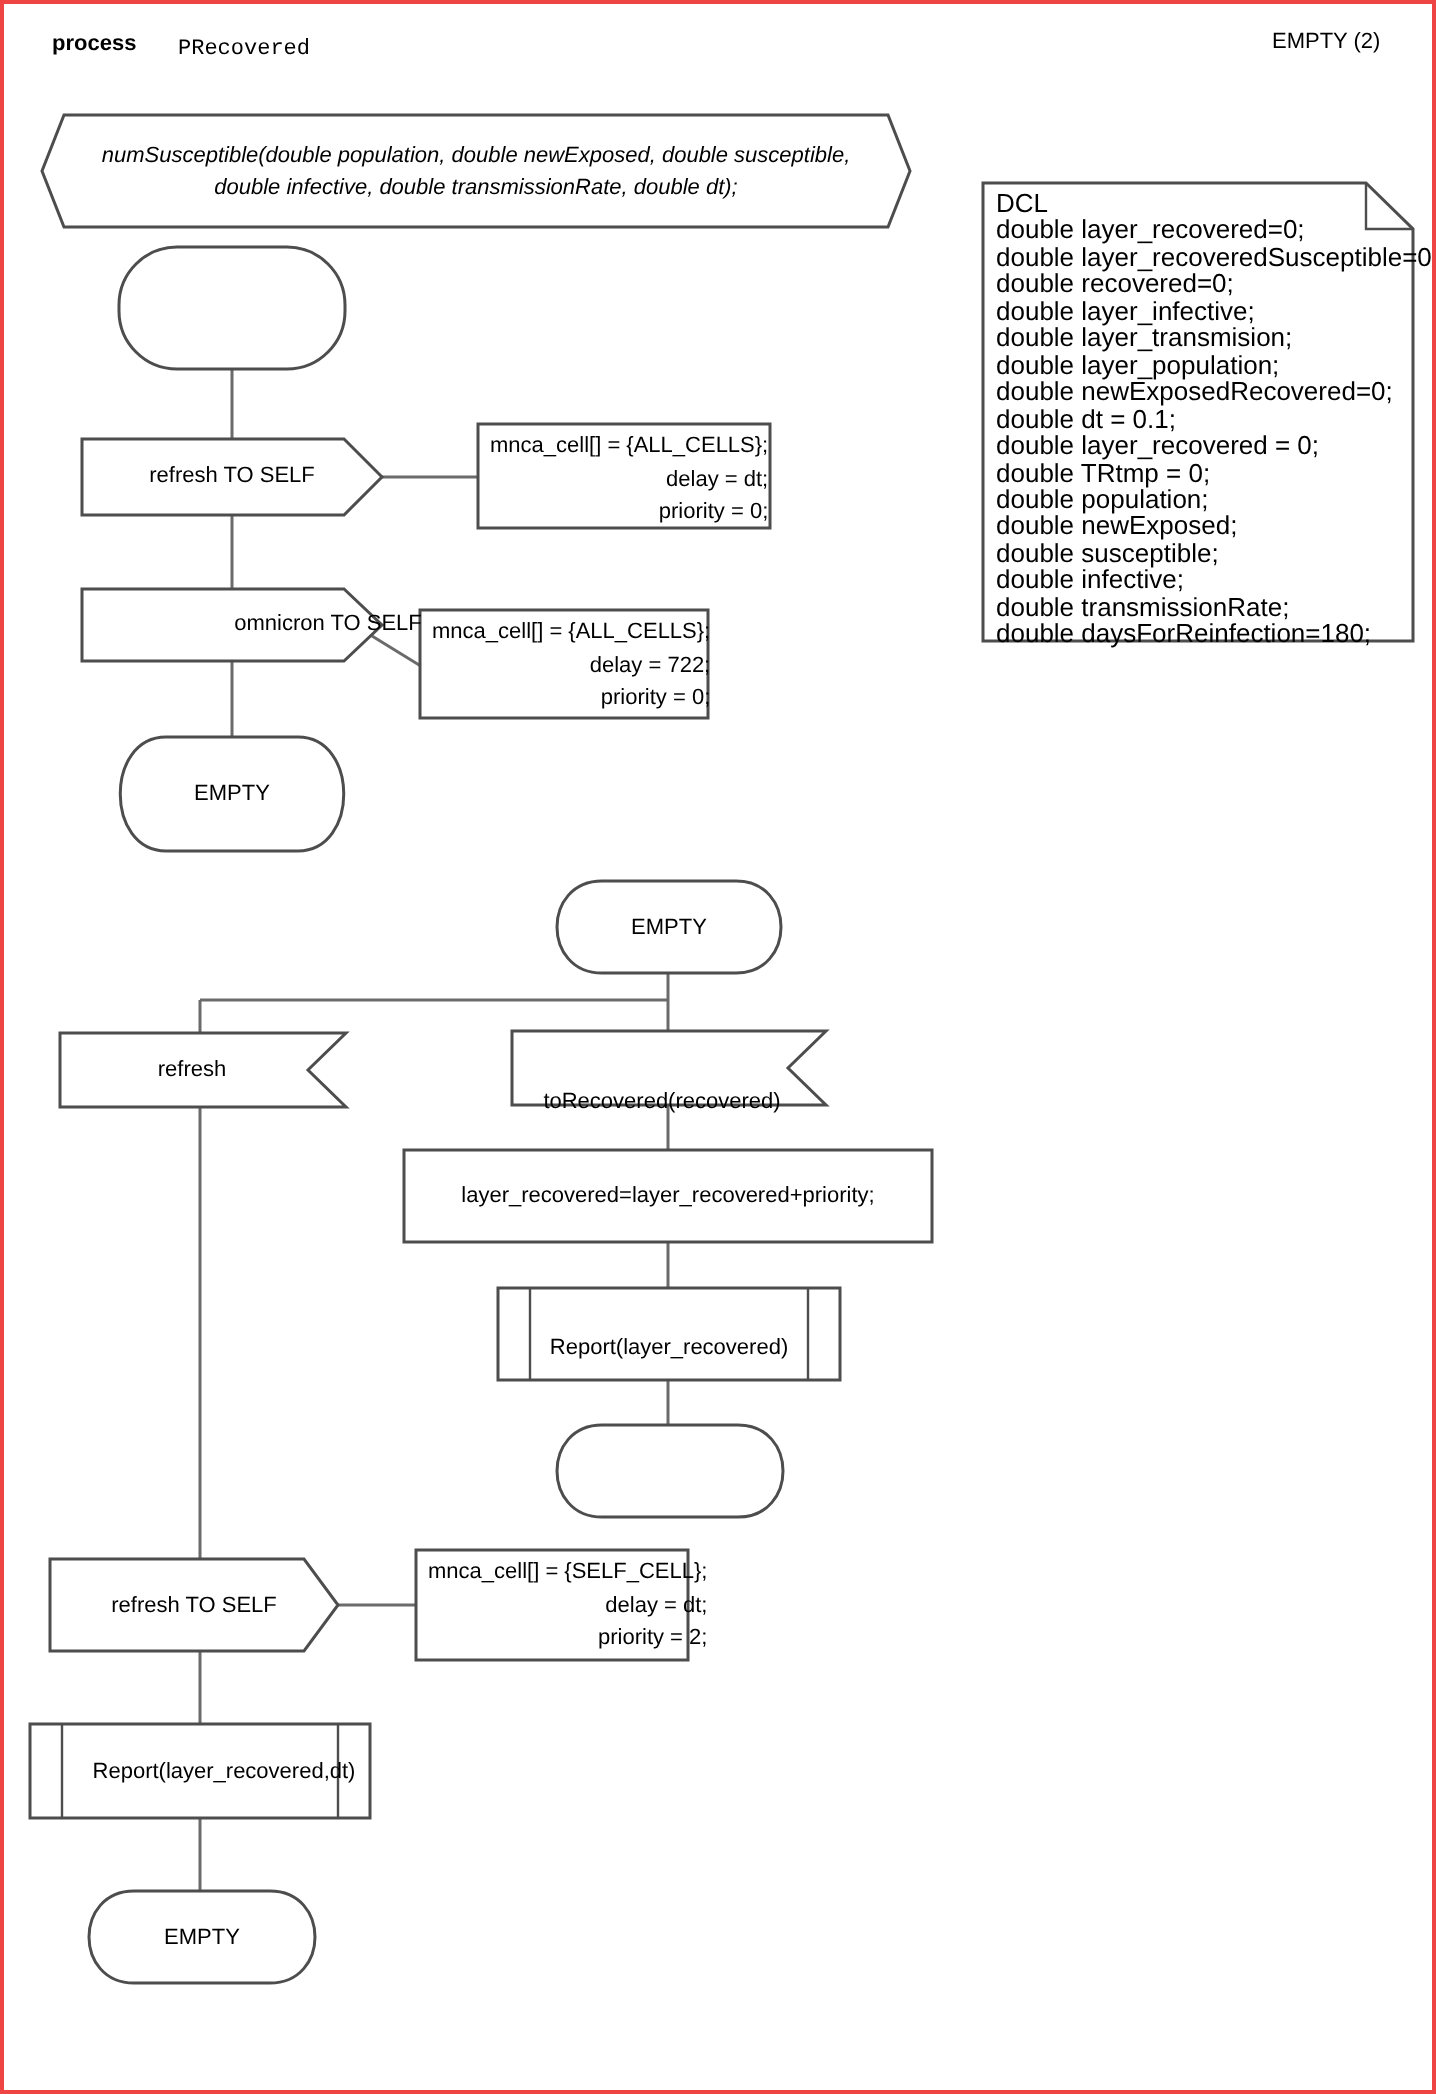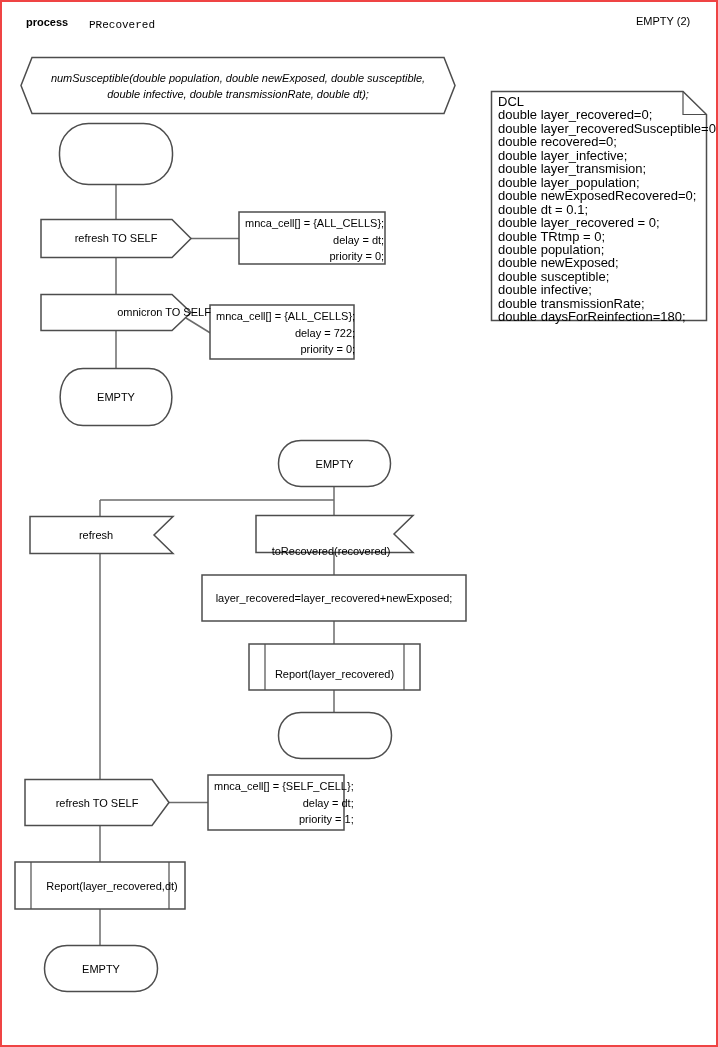--- a/index.html
+++ b/index.html
@@ -108,23 +108,23 @@
 priority = 0;</div>
   <div class="lbl" style="left:39px;top:292px;width:150px;height:36px;padding-left:48px;">omnicron TO SELF</div>
   <div class="note" style="left:214px;top:306px;">mnca_cell[] = {ALL_CELLS};
 delay = 722;
 priority = 0;</div>
   <div class="lbl" style="left:58px;top:366px;width:112px;height:58px;">EMPTY</div>
 
   <div class="lbl" style="left:276px;top:438px;width:113px;height:47px;">EMPTY</div>
   <div class="lbl" style="left:28px;top:514px;width:132px;height:37px;">refresh</div>
   <div class="lbl" style="left:254px;top:513px;width:150px;height:38px;margin-top:17px;">toRecovered(recovered)</div>
-  <div class="lbl" style="left:200px;top:573px;width:264px;height:46px;">layer_recovered=layer_recovered+newExposed;</div>
+  <div class="lbl" style="left:200px;top:573px;width:264px;height:46px;">layer_recovered=layer_recovered+priority;</div>
   <div class="lbl" style="left:247px;top:642px;width:171px;height:60px;">Report(layer_recovered)</div>
 
   <div class="lbl" style="left:23px;top:778px;width:144px;height:45px;">refresh TO SELF</div>
   <div class="note" style="left:212px;top:776px;">mnca_cell[] = {SELF_CELL};
 delay = dt;
-priority = 1;</div>
+priority = 2;</div>
   <div class="lbl" style="left:13px;top:860px;width:194px;height:47px;">Report(layer_recovered,dt)</div>
   <div class="lbl" style="left:42px;top:943px;width:114px;height:47px;">EMPTY</div>
 
 </div>
 
 </body></html>

